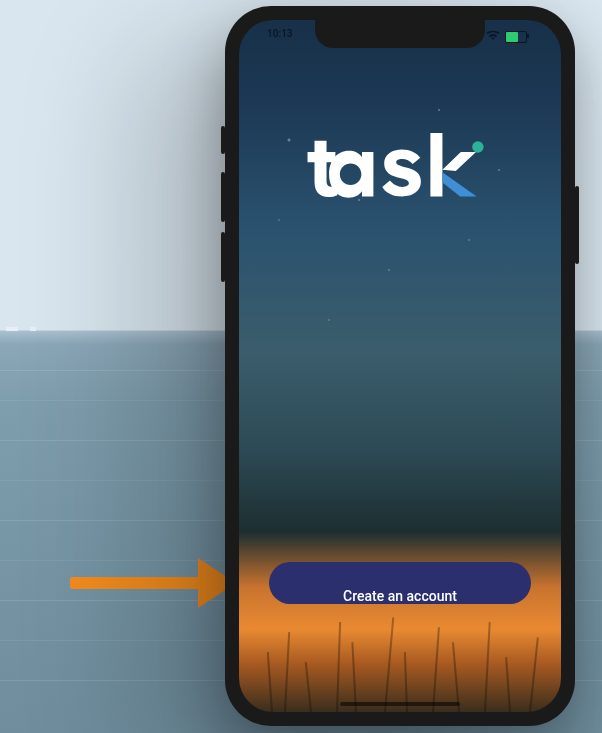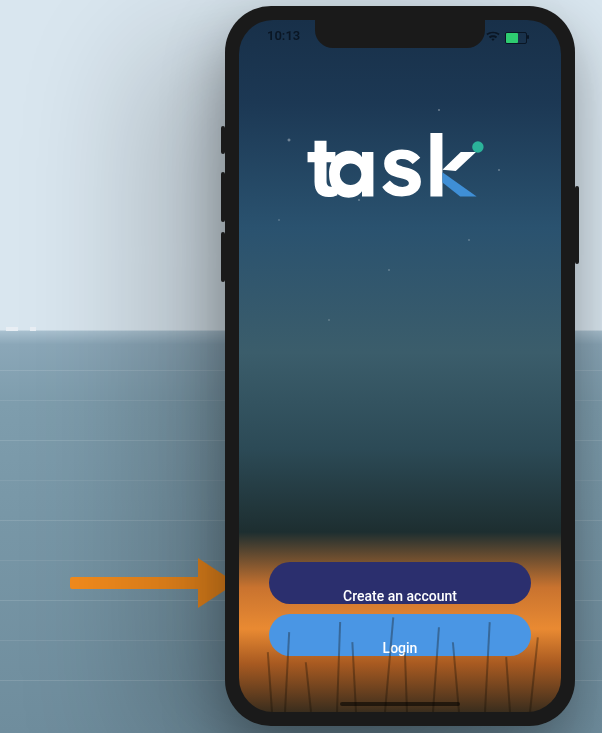--- a/index.html
+++ b/index.html
@@ -70,21 +70,21 @@
         #a85a21 93%,
         #3a2d1d 100%);
   }
   .notch{
     position:absolute;top:0;left:50%;transform:translateX(-50%);
     width:170px;height:28px;background:#1a1a1a;border-radius:0 0 18px 18px;
   }
   .home-ind{position:absolute;bottom:6px;left:50%;transform:translateX(-50%);
     width:120px;height:4px;background:rgba(0,0,0,.55);border-radius:3px}
 
-  .statusbar{position:absolute;top:6px;left:0;right:16px;height:22px;font-size:13px;font-weight:600;
+  .statusbar{position:absolute;top:6px;left:0;right:16px;height:22px;font-size:10px;font-weight:600;
     color:#0a1624}
   .status-time{position:absolute;left:28px;top:2px}
   .status-right{position:absolute;right:18px;top:4px;display:flex;align-items:center;gap:5px}
   .wifi{width:14px;height:11px}
   .batt{width:20px;height:10px;border:1px solid #0a1624;border-radius:2px;position:relative}
   .batt:after{content:"";position:absolute;right:-3px;top:2px;width:2px;height:4px;background:#0a1624;border-radius:1px}
   .batt i{display:block;height:100%;width:60%;background:#2ecc71;border-radius:1px}
 
   .logo{position:absolute;top:108px;left:0;right:0;text-align:center}
   .logo svg{width:190px;height:auto}
@@ -162,23 +162,20 @@
         <circle cx="273" cy="30" r="9" fill="#2bb39a"></circle>
 
         <path fill="#3f8fd6" d="M217 70 l54 38 h-26 l-28-22 z"></path>
       </svg>
     </div>
 
     <div class="btn primary">
       <span>Create an account</span>
     </div>
 
-    <div class="btn secondary">
-      <span>Login</span>
-    </div>
 
     <div class="reeds">
       <div style="left:10%;height:60px;transform:rotate(-4deg)"></div>
       <div style="left:14%;height:80px;transform:rotate(3deg)"></div>
       <div style="left:22%;height:50px;transform:rotate(-6deg)"></div>
       <div style="left:30%;height:90px;transform:rotate(2deg)"></div>
       <div style="left:36%;height:70px;transform:rotate(-3deg)"></div>
       <div style="left:45%;height:95px;transform:rotate(5deg)"></div>
       <div style="left:52%;height:60px;transform:rotate(-2deg)"></div>
       <div style="left:60%;height:85px;transform:rotate(4deg)"></div>

